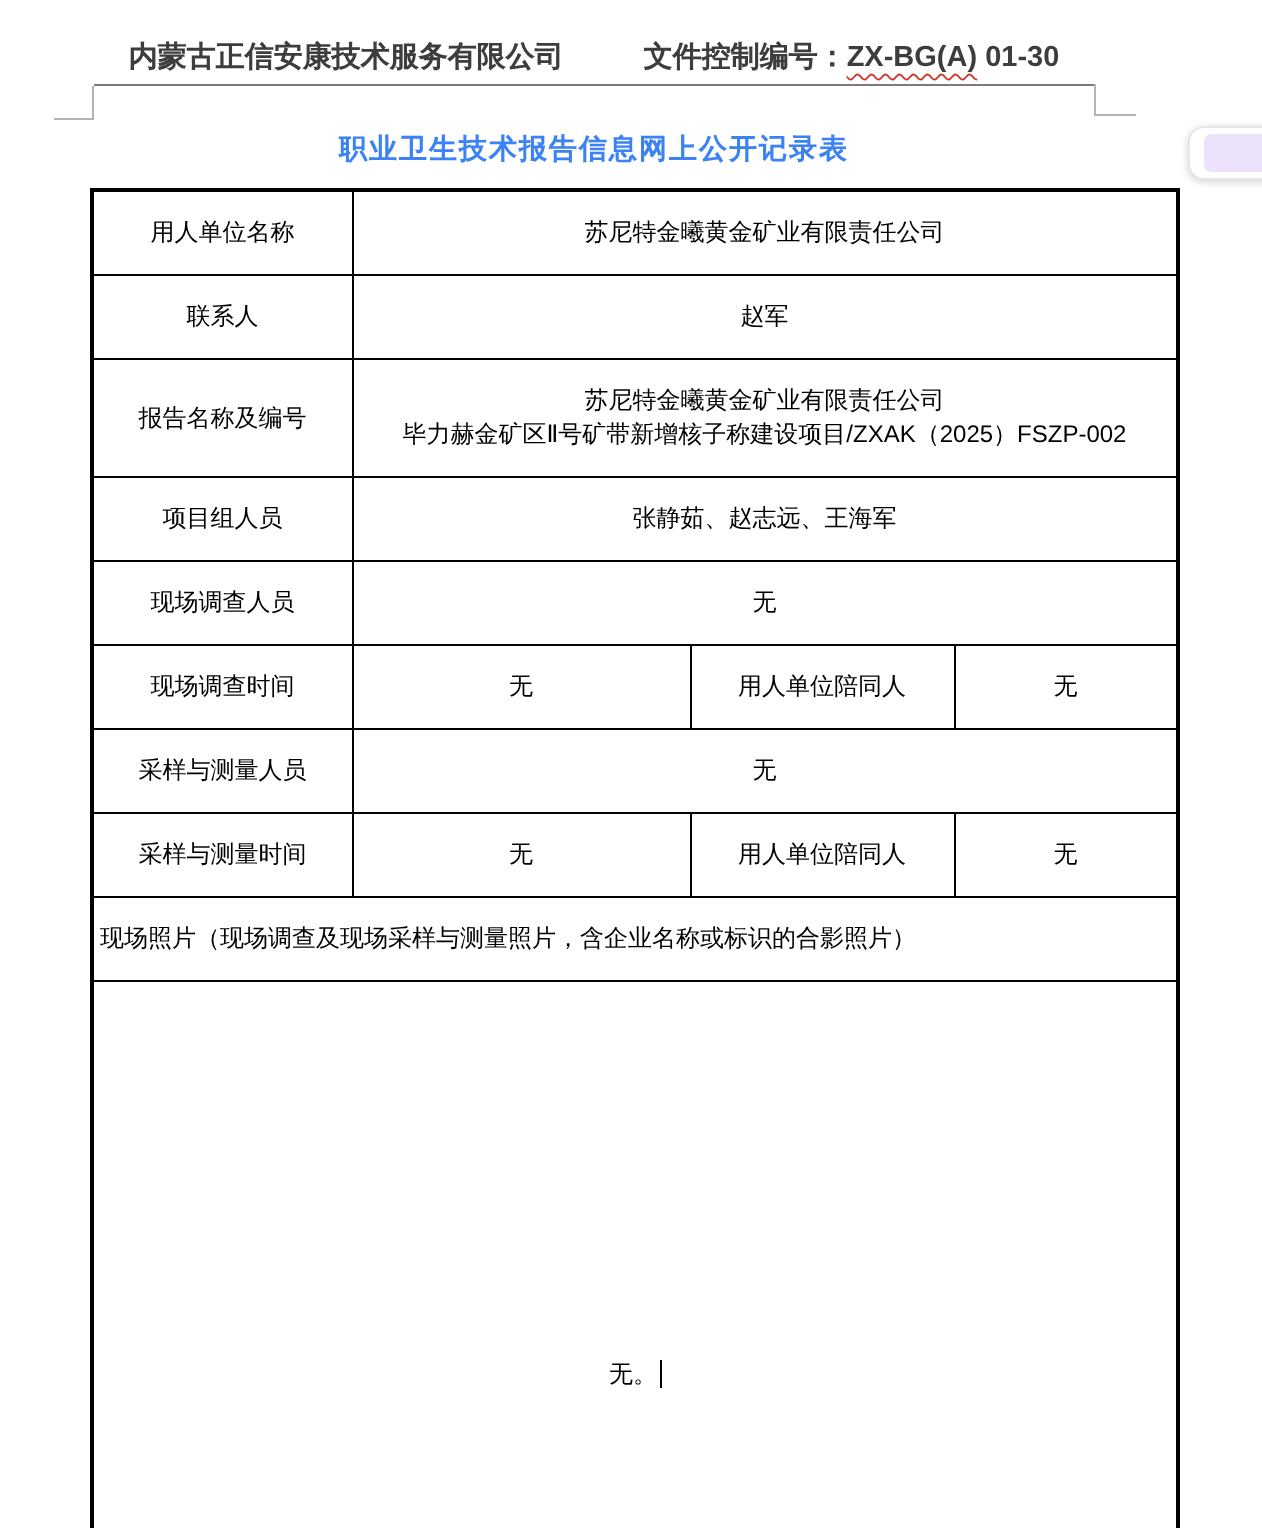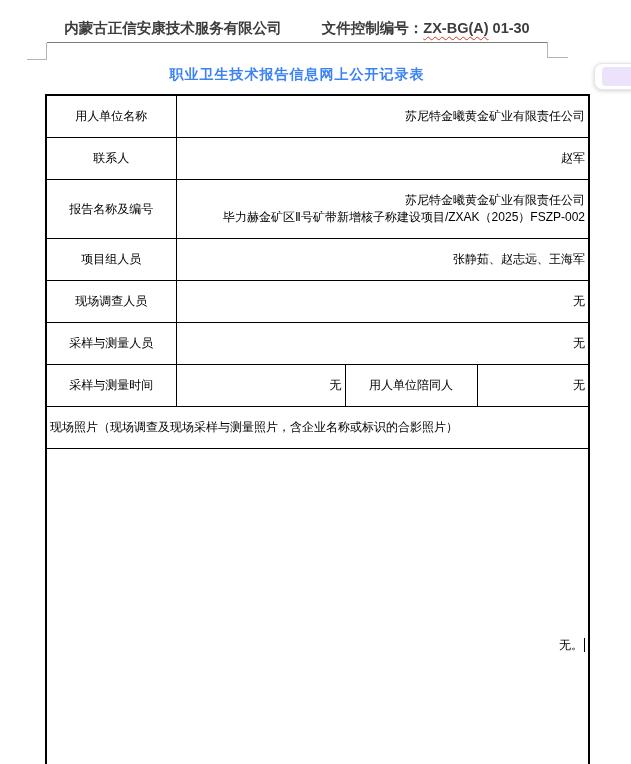--- a/index.html
+++ b/index.html
@@ -53,21 +53,21 @@
     border-collapse:collapse;table-layout:fixed;
     border:2px solid #000;
   }
   .doc-table td{
     border:1px solid #000;
     font-size:12px;color:#000;
     padding:12px 3px;overflow:hidden;
     vertical-align:middle;
   }
   .label-cell{text-align:center;}
-  .value-cell{text-align:right;}
+  .value-cell{text-align:center;}
   .two-line div{line-height:17px;}
   .photo-head-cell{padding-left:28px;margin-left:12px;}
   .photo-body-cell{vertical-align:top;padding-top:2px;}
   .caret{
     display:inline-block;width:1px;height:14px;background:#000;
     vertical-align:text-bottom;margin-left:1px;
   }
 </style>
 </head>
 <body>
@@ -113,20 +113,26 @@
     </tr>
     <tr style="height:25px">
       <td class="label-cell">项目组人员</td>
       <td class="value-cell" colspan="3">张静茹、赵志远、王海军</td>
     </tr>
     <tr style="height:24px">
       <td class="label-cell">现场调查人员</td>
       <td class="value-cell" colspan="3">无</td>
     </tr>
     <tr style="height:24px">
+      <td class="label-cell">现场调查时间</td>
+      <td class="value-cell">无</td>
+      <td class="label-cell">用人单位陪同人</td>
+      <td class="value-cell">无</td>
+    </tr>
+    <tr style="height:24px">
       <td class="label-cell">采样与测量人员</td>
       <td class="value-cell" colspan="3">无</td>
     </tr>
     <tr style="height:24px">
       <td class="label-cell">采样与测量时间</td>
       <td class="value-cell">无</td>
       <td class="label-cell">用人单位陪同人</td>
       <td class="value-cell">无</td>
     </tr>
     <tr style="height:21px">

